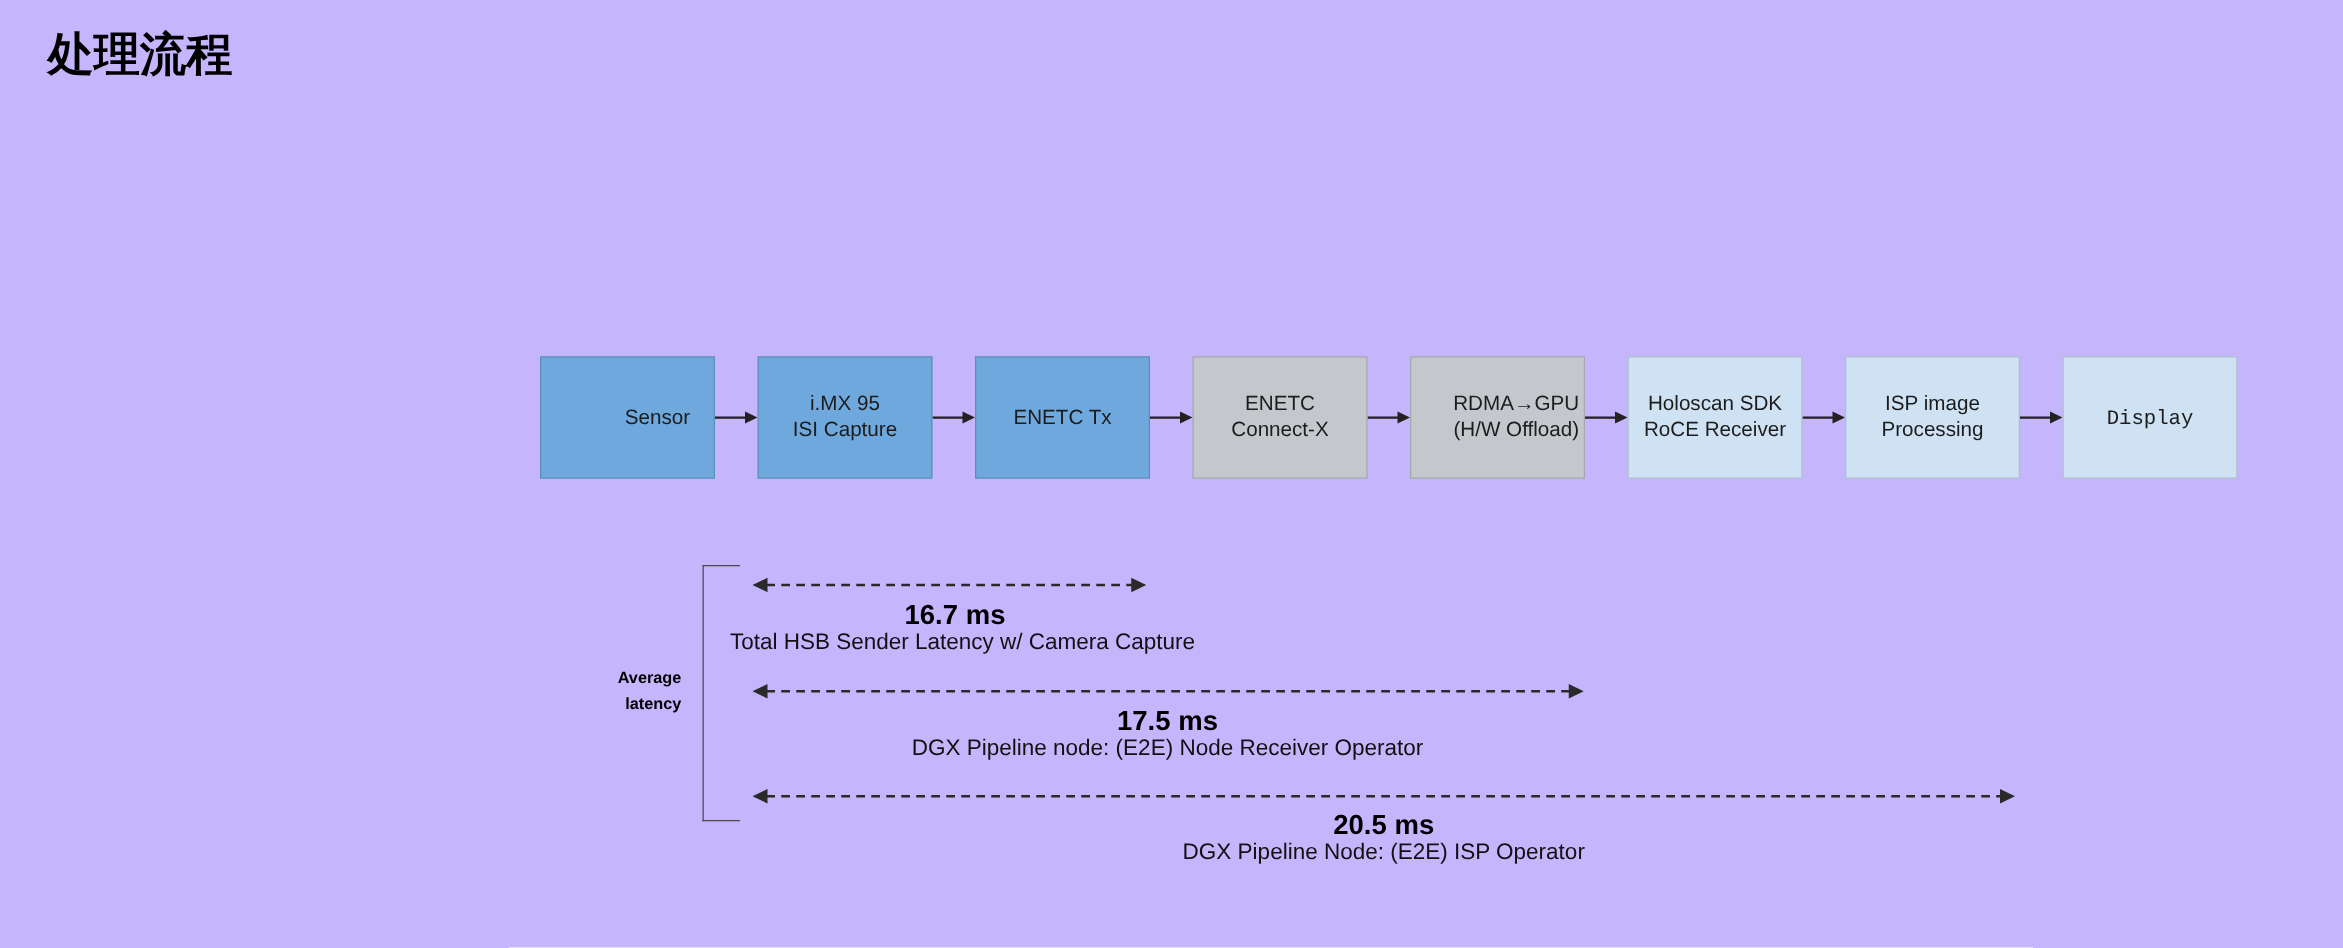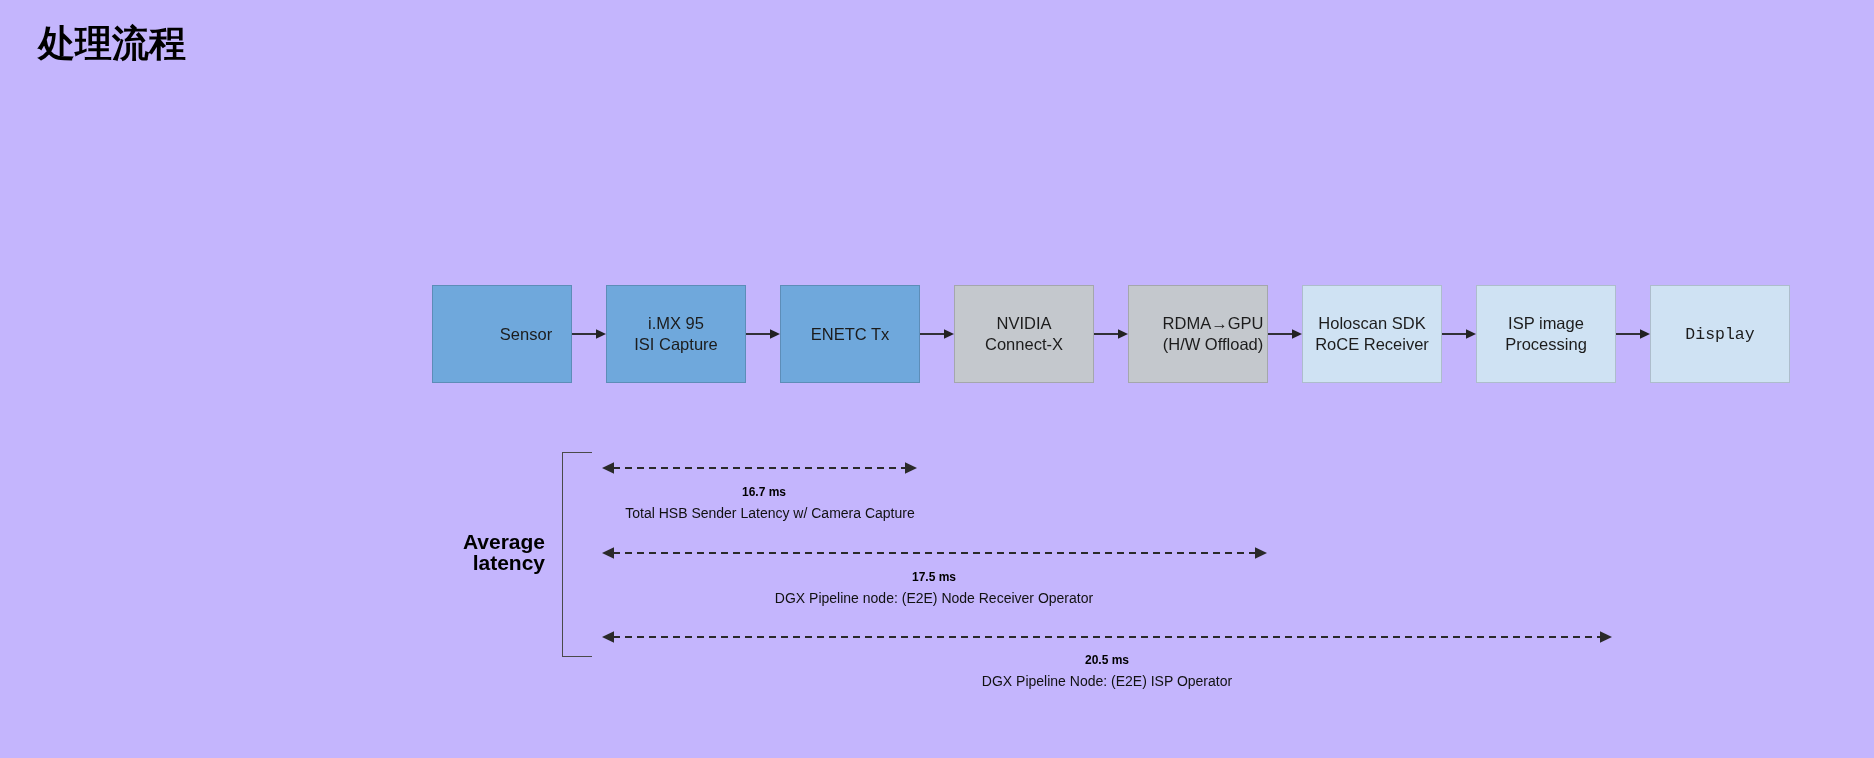--- a/index.html
+++ b/index.html
@@ -84,21 +84,21 @@
     border-top: 1.5px solid #4a4a4a;
     border-bottom: 1.5px solid #4a4a4a;
     box-sizing: border-box;
   }
   .group-label {
     position: absolute;
     left: 383px;
     top: 531px;
     width: 162px;
     text-align: right;
-    font-size: 21px;
+    font-size: 13px;
     font-weight: 700;
     line-height: 21px;
     color: #000000;
     white-space: pre-line;
   }
 
   
   .span-arrow {
     position: absolute;
     height: 14px;
@@ -108,43 +108,43 @@
   .sa2 { left: 602px; top: 630px; width: 1010px; }
 
   
   .lat-value, .lat-desc {
     position: absolute;
     width: 600px;
     text-align: center;
     line-height: 20px;
     color: #000000;
   }
-  .lat-value { font-weight: 700; font-size: 12px; }
-  .lat-desc  { font-weight: 400; font-size: 14px; color: #111111; }
+  .lat-value { font-weight: 700; font-size: 22px; }
+  .lat-desc  { font-weight: 400; font-size: 18px; color: #111111; }
   .lv0 { left: 464px; top: 482px; }
   .ld0 { left: 470px; top: 503px; }
   .lv1 { left: 634px; top: 567px; }
   .ld1 { left: 634px; top: 588px; }
   .lv2 { left: 807px; top: 650px; }
   .ld2 { left: 807px; top: 671px; }
 
   svg line, svg polygon { shape-rendering: auto; }
 </style>
 </head>
 <body>
 
 <div class="stage">
 
   <h1 class="page-title">处理流程</h1>
 
   <div class="node n0" style="background-color: rgb(111, 168, 220);">Sensor</div>
   <div class="node n1" style="background-color: rgb(111, 168, 220);">i.MX 95
 ISI Capture</div>
   <div class="node n2" style="background-color: rgb(111, 168, 220);">ENETC Tx</div>
-  <div class="node n3" style="background-color: rgb(196, 200, 205);">NVIDIA
+  <div class="node n3" style="background-color: rgb(196, 200, 205);">ENETC
 Connect-X</div>
   <div class="node n4" style="background-color: rgb(196, 200, 205);">RDMA→GPU
 (H/W Offload)</div>
   <div class="node n6" style="background-color: rgb(207, 226, 243);">ISP image
 Processing</div>
   <div class="node n5" style="background-color: rgb(207, 226, 243);">Holoscan SDK
 RoCE Receiver</div>
   <div class="node n7" style="background-color: rgb(207, 226, 243);">Display</div>
 
   <svg class="farrow fa0" viewBox="0 0 34 12">

